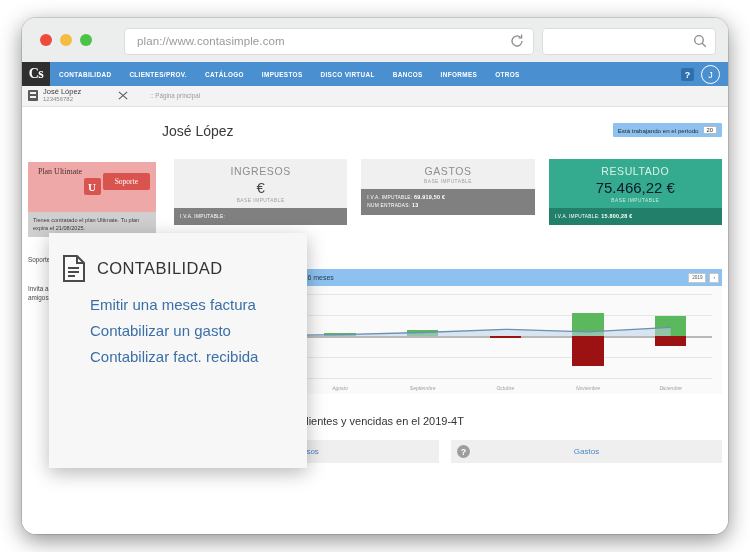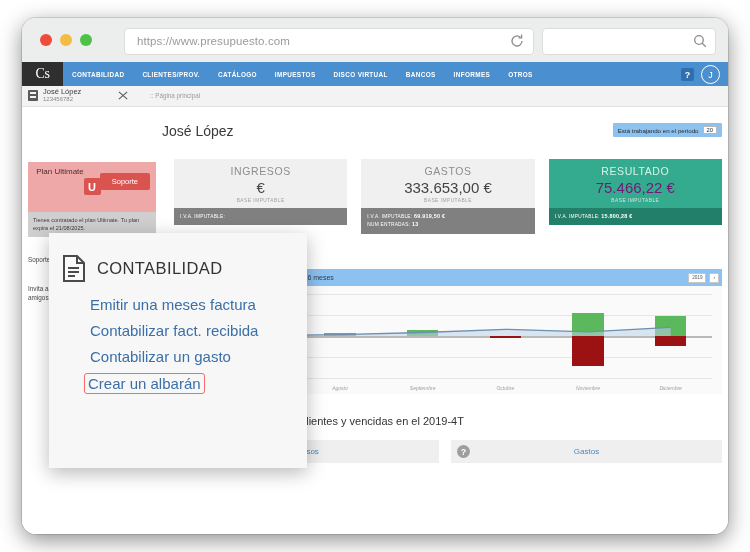--- a/index.html
+++ b/index.html
@@ -37,23 +37,23 @@
     background:#fff;border:1px solid #dcdcdc;border-radius:4px;
   }
   #searchicon{position:absolute;right:8px;top:5px;width:14px;height:14px;color:#8c8c8c;}
 
   
   #navbar{
     height:24px;background:#4a8fd0;position:relative;
     display:flex;align-items:center;
   }
   #logo{
-    width:41px;height:24px;background:#2f2f2f;color:#fff;
+    width:28px;height:24px;background:#2f2f2f;color:#fff;
     display:flex;align-items:center;justify-content:center;
-    font-family:"Liberation Serif",serif;font-weight:normal;font-size:14px;
+    font-family:"Liberation Serif",serif;font-weight:bold;font-size:14px;
     letter-spacing:-.5px;
   }
   .navitem{
     color:#ffffff;font-size:6.4px;letter-spacing:.35px;font-weight:bold;
     padding:0 9px;white-space:nowrap;
   }
   #navright{position:absolute;right:8px;top:3px;display:flex;align-items:center;gap:7px;}
   #helpbtn{
     width:13px;height:13px;background:#2f6fae;color:#fff;border-radius:2px;
     font-size:9px;display:flex;align-items:center;justify-content:center;font-weight:bold;
@@ -93,21 +93,21 @@
   
   #kpis{position:absolute;left:152px;top:52px;right:6px;display:flex;gap:14px;}
   .card{flex:1;}
   .card-top{
     background:#f0f0f0;text-align:center;padding:6px 0 5px;
   }
   .card-top.accent{background:#34ab8e;}
   .card-label{font-size:10.5px;color:#8d8d8d;letter-spacing:.6px;}
   .card-top.accent .card-label{color:#d9f1ea;}
   .card-value{font-size:15px;color:#444;margin-top:2px;}
-  .card-top.accent .card-value{color:#701a75;}
+  .card-top.accent .card-value{color:#0f172a;}
   .card-sub{font-size:4.8px;color:#9f9f9f;letter-spacing:.5px;margin-top:2px;}
   .card-top.accent .card-sub{color:#cdeae2;}
   .card-bot{
     background:#808080;padding:4px 6px 5px;color:#fff;
   }
   .card-bot.accent{background:#22806a;}
   .card-bot div{font-size:4.8px;letter-spacing:.25px;line-height:1.55;}
   .card-bot b{font-size:5.4px;}
 
   
@@ -153,21 +153,21 @@
   .ltab{flex:1;background:#efefef;height:23px;display:flex;align-items:center;position:relative;}
   .ltab-q{
     position:absolute;left:6px;width:13px;height:13px;border-radius:50%;
     background:#9d9d9d;color:#fff;font-size:9px;font-weight:bold;
     display:flex;align-items:center;justify-content:center;
   }
   .ltab-label{width:100%;text-align:center;font-size:8px;color:#4a86c5;}
 
   
   #sidebar{position:absolute;left:0;top:0;width:140px;height:428px;background:#ffffff;}
-  #plan-box{margin:55px 6px 0 6px;background:#efa8a8;padding:5px 6px;position:relative;height:40px;}
+  #plan-box{margin:55px 6px 0 6px;background:#efa8a8;padding:5px 6px;position:relative;height:40px;font-family:Liberation Serif, serif;}
   #plan-name{font-size:8px;color:#4a3030;text-align:center;width:52px;line-height:1.15;}
   #plan-badge{
     width:17px;height:17px;background:#d9534f;color:#fff;font-size:11px;font-weight:bold;
     display:flex;align-items:center;justify-content:center;margin:2px auto 0;border-radius:2px;
   }
   #renovar{
     position:absolute;right:6px;top:11px;background:#d9534f;color:#fff;font-size:7.5px;
     padding:4px 12px;border-radius:2px;
   }
   #plan-note{margin:0 6px;background:#cfcfcf;padding:4px 5px;font-size:5.6px;color:#3d3d3d;line-height:1.5;}
@@ -200,21 +200,21 @@
 <div id="frame">
 
   <div id="chrome">
     <div class="lights">
       <div class="light l-red"></div>
       <div class="light l-amber"></div>
       <div class="light l-green"></div>
     </div>
 
     <div id="urlbar">
-      <div id="urltext">https://www.presupuesto.com</div>
+      <div id="urltext">plan://www.contasimple.com</div>
       <svg id="reload" viewBox="0 0 16 16">
         <path d="M13 8a5 5 0 1 1-1.6-3.7" fill="none" stroke="#8c8c8c" stroke-width="1.3"></path>
         <path d="M12.6 1.6v3.2h-3.2" fill="none" stroke="#8c8c8c" stroke-width="1.3"></path>
       </svg>
     </div>
 
     <div id="searchbar">
       <svg id="searchicon" viewBox="0 0 14 14">
         <circle cx="6" cy="6" r="4.3" fill="none" stroke="#8c8c8c" stroke-width="1.3"></circle>
         <line x1="9.2" y1="9.2" x2="12.8" y2="12.8" stroke="#8c8c8c" stroke-width="1.3"></line>
@@ -298,21 +298,20 @@
           <div>
             <span></span>
             <b></b>
           </div>
         </div>
       </div>
 
       <div class="card">
         <div class="card-top">
           <div class="card-label">GASTOS</div>
-          <div class="card-value">333.653,00 €</div>
           <div class="card-sub">BASE IMPUTABLE</div>
         </div>
         <div class="card-bot">
           <div>
             <span>I.V.A. IMPUTABLE:</span>
             <b>69.919,50 €</b>
           </div>
           <div>
             <span>NUM ENTRADAS:</span>
             <b>13</b>
@@ -403,24 +402,21 @@
           <path d="M14 1v7h7" fill="none" stroke="#4a4a4a" stroke-width="2"></path>
           <path d="M5 13h11M5 17h11M5 21h7" stroke="#4a4a4a" stroke-width="1.8"></path>
         </svg>
         <div id="dd-title">CONTABILIDAD</div>
       </div>
 
       <div class="dd-row">
         <div class="dd-item">Emitir una meses factura</div>
       </div>
       <div class="dd-row">
+        <div class="dd-item">Contabilizar un gasto</div>
+      </div>
+      <div class="dd-row">
         <div class="dd-item">Contabilizar fact. recibida</div>
-      </div>
-      <div class="dd-row">
-        <div class="dd-item">Contabilizar un gasto</div>
-      </div>
-      <div class="dd-row">
-        <div class="dd-item sel">Crear un albarán</div>
       </div>
     </div>
 
   </div>
 </div>
 
 </body></html>

